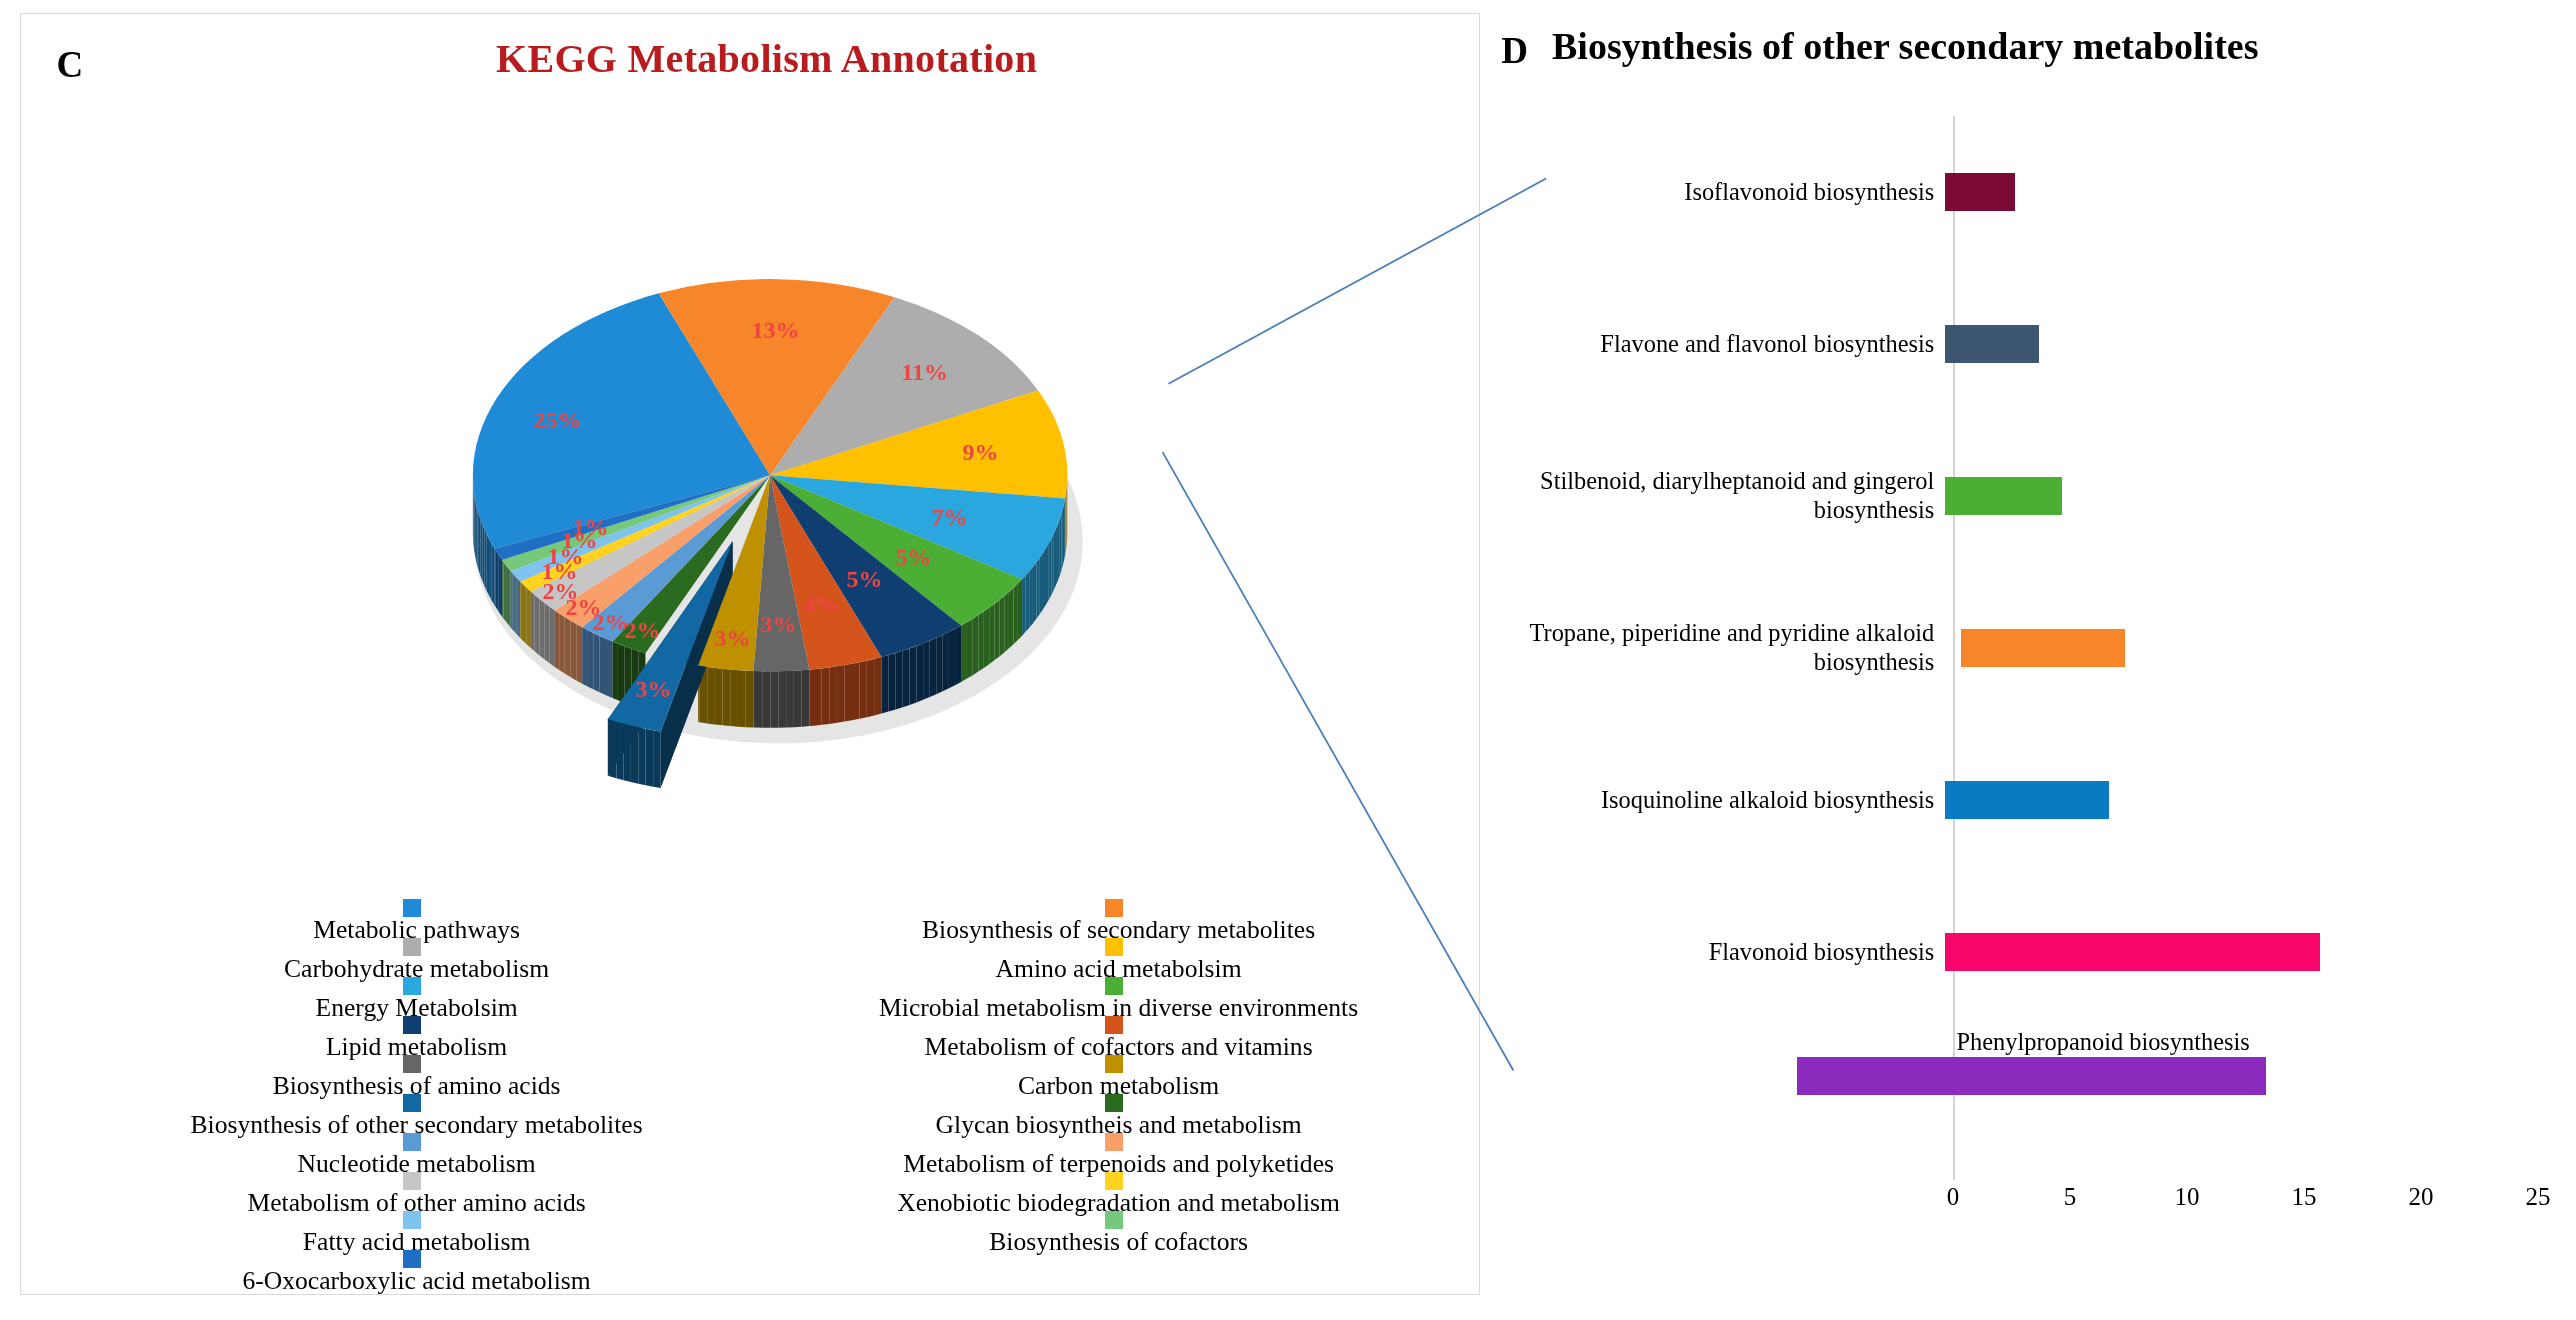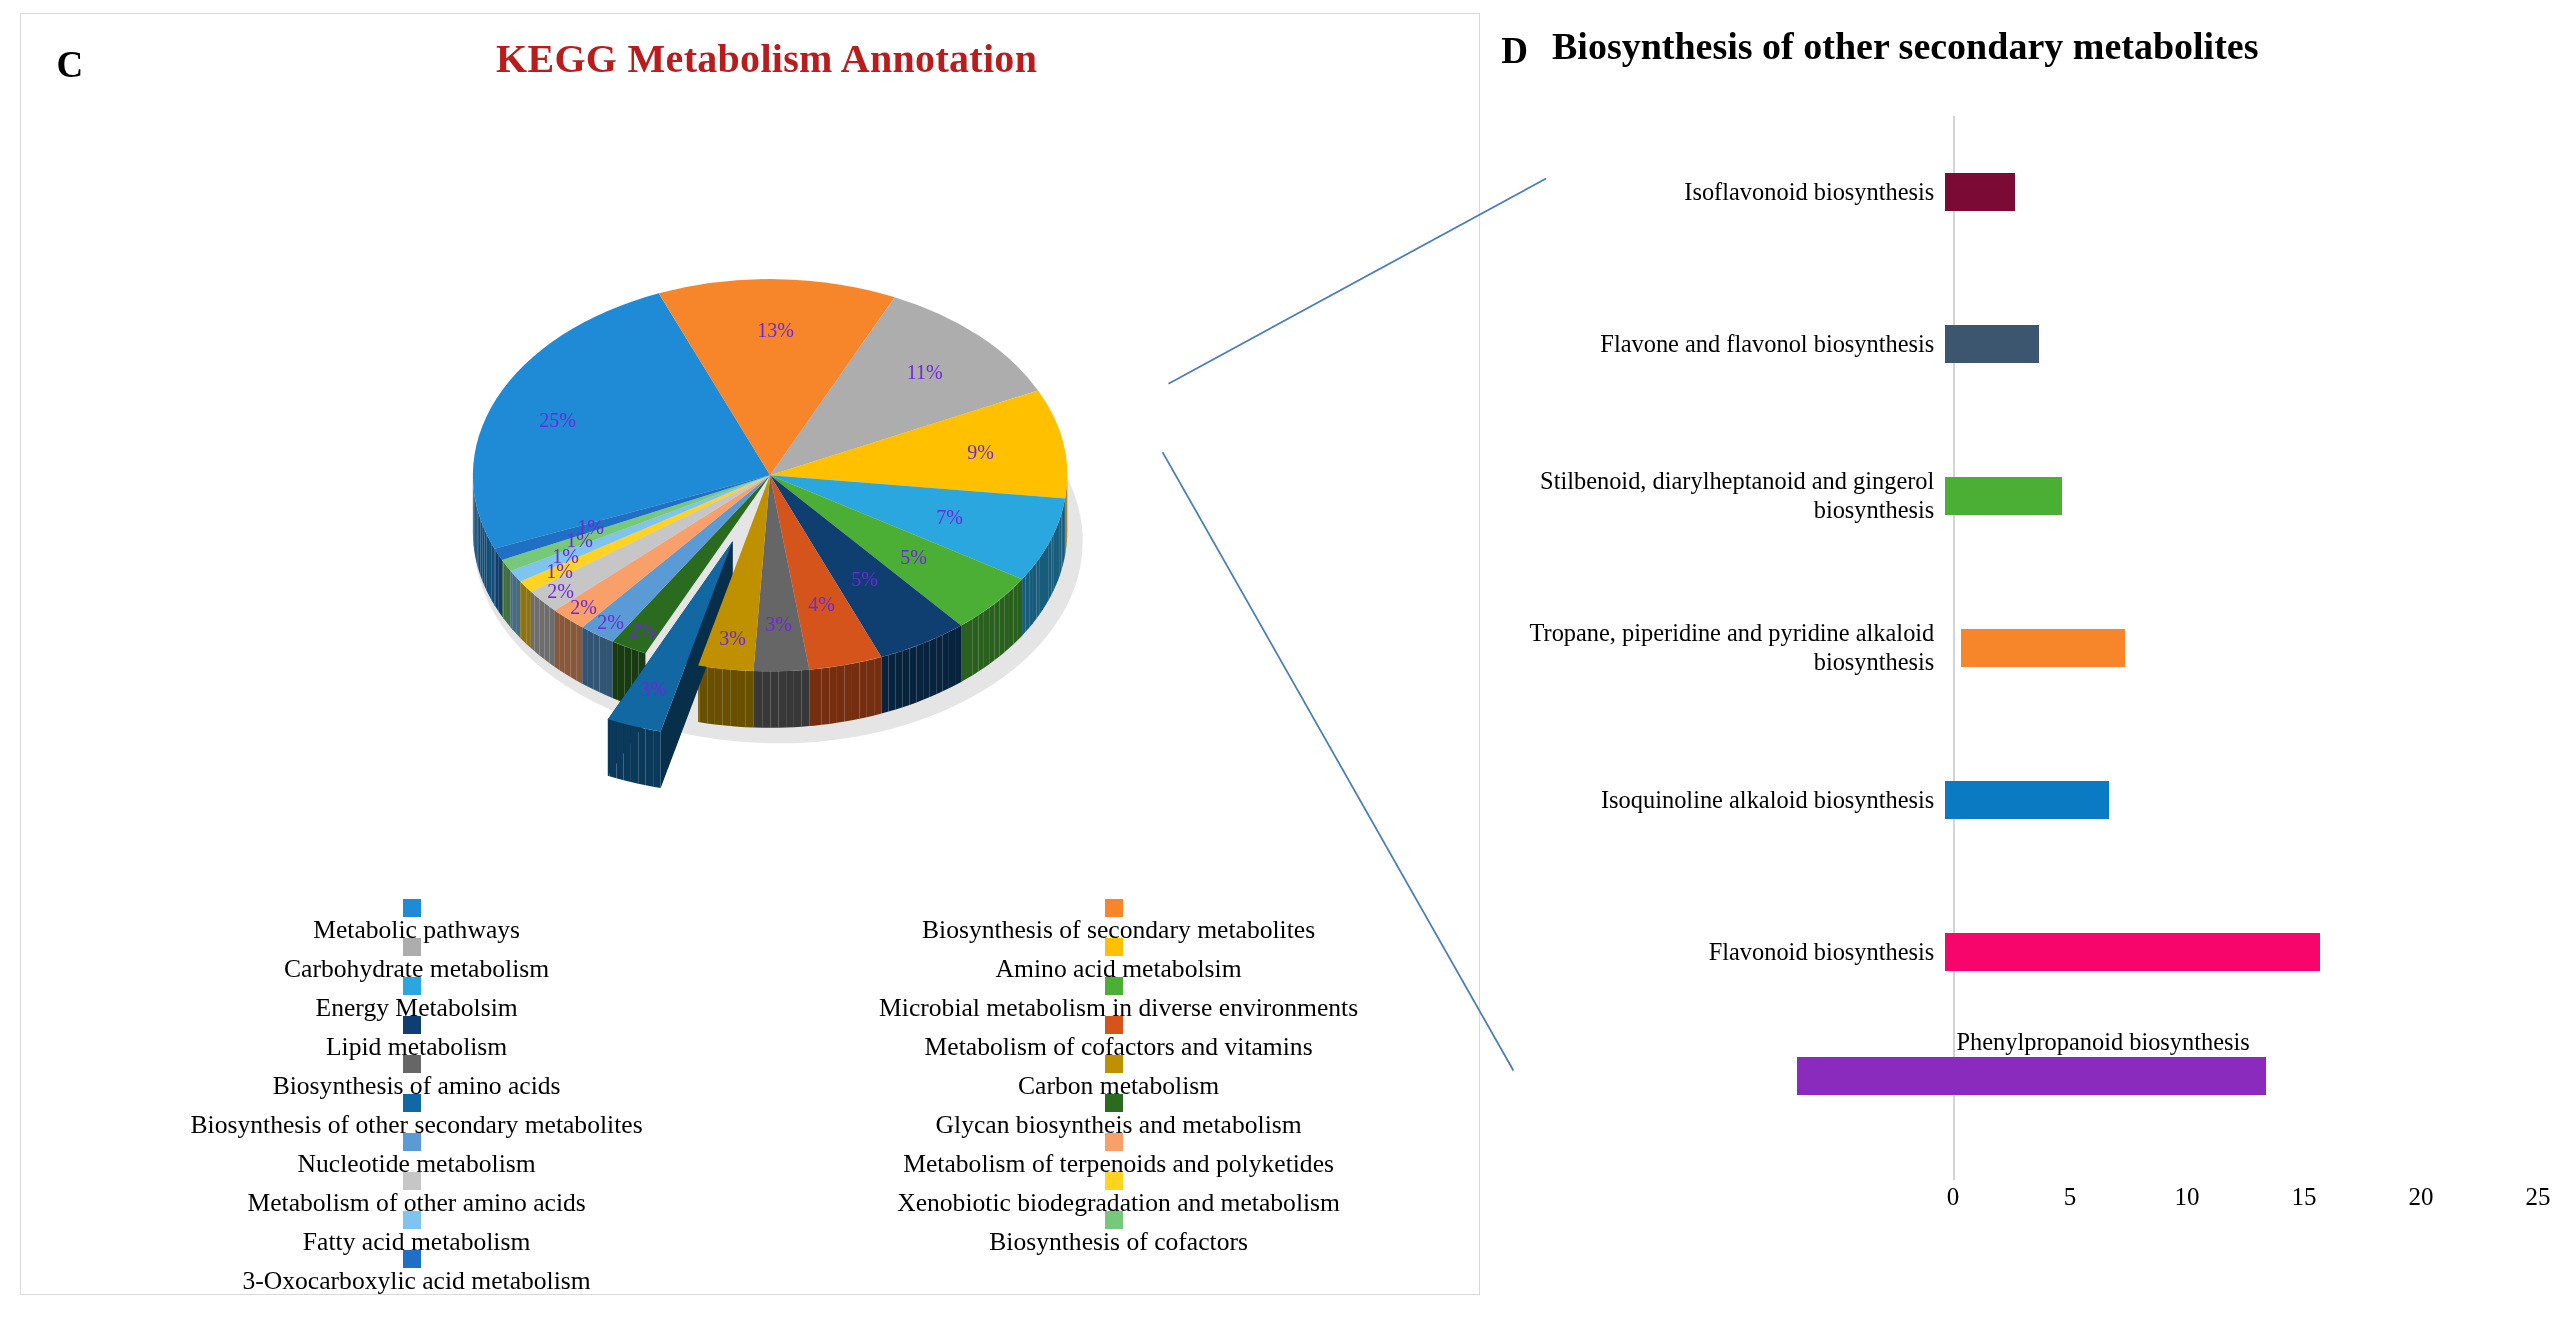--- a/index.html
+++ b/index.html
@@ -10,21 +10,21 @@
   
   #panel-c{position:absolute;left:19.6px;top:13px;width:1460px;height:1282px;
            border:1.8px solid #d9d9d9;background:#fff;box-sizing:border-box;}
   #panel-c-letter{position:absolute;left:36px;top:28.5px;font-size:37px;font-weight:700;color:#000;}
   #panel-c-title{position:absolute;left:16px;top:21.4px;width:1460px;text-align:center;
                  font-size:40px;font-weight:700;color:#b91c1c;letter-spacing:0.3px;}
 
   
   #pie-wrap{position:absolute;left:333px;top:128px;width:951px;height:714px;}
   #pie-svg{position:absolute;left:0;top:0;}
-  .pie-pct{position:absolute;font-size:20px;font-weight:400;color:#6d28d9;
+  .pie-pct{position:absolute;font-size:24px;font-weight:700;color:#ef4444;
            white-space:nowrap;transform:translate(-50%,-50%);}
 
   
   #legend{position:absolute;left:45px;top:885px;width:1386px;}
   .leg-col{position:absolute;top:0;}
   #leg-col-left{left:0;width:702px;}
   #leg-col-right{left:720px;width:666px;}
   .leg-item{display:flex;align-items:center;height:39px;flex-direction:column;}
   .leg-sw{width:18px;height:18px;flex:0 0 18px;margin-right:8.3px;}
   .leg-txt{font-size:25.6px;color:#000;line-height:1;white-space:nowrap;}
@@ -261,21 +261,21 @@
         <div class="leg-item">
           <span class="leg-sw" style="background: rgb(198, 198, 198);"></span>
           <span class="leg-txt">Metabolism of other amino acids</span>
         </div>
         <div class="leg-item">
           <span class="leg-sw" style="background: rgb(127, 196, 238);"></span>
           <span class="leg-txt">Fatty acid metabolism</span>
         </div>
         <div class="leg-item">
           <span class="leg-sw" style="background: rgb(31, 111, 196);"></span>
-          <span class="leg-txt">3-Oxocarboxylic acid metabolism</span>
+          <span class="leg-txt">6-Oxocarboxylic acid metabolism</span>
         </div>
       </div>
     <div class="leg-col" id="leg-col-right">
         <div class="leg-item">
           <span class="leg-sw" style="background: rgb(247, 134, 43);"></span>
           <span class="leg-txt">Biosynthesis of secondary metabolites</span>
         </div>
         <div class="leg-item">
           <span class="leg-sw" style="background: rgb(255, 192, 0);"></span>
           <span class="leg-txt">Amino acid metabolsim</span>

